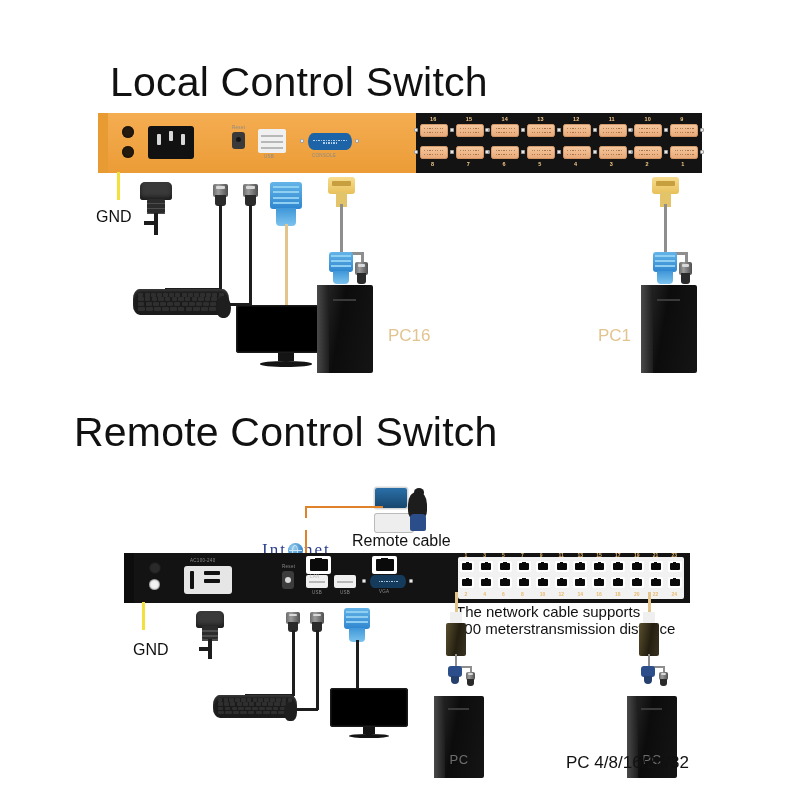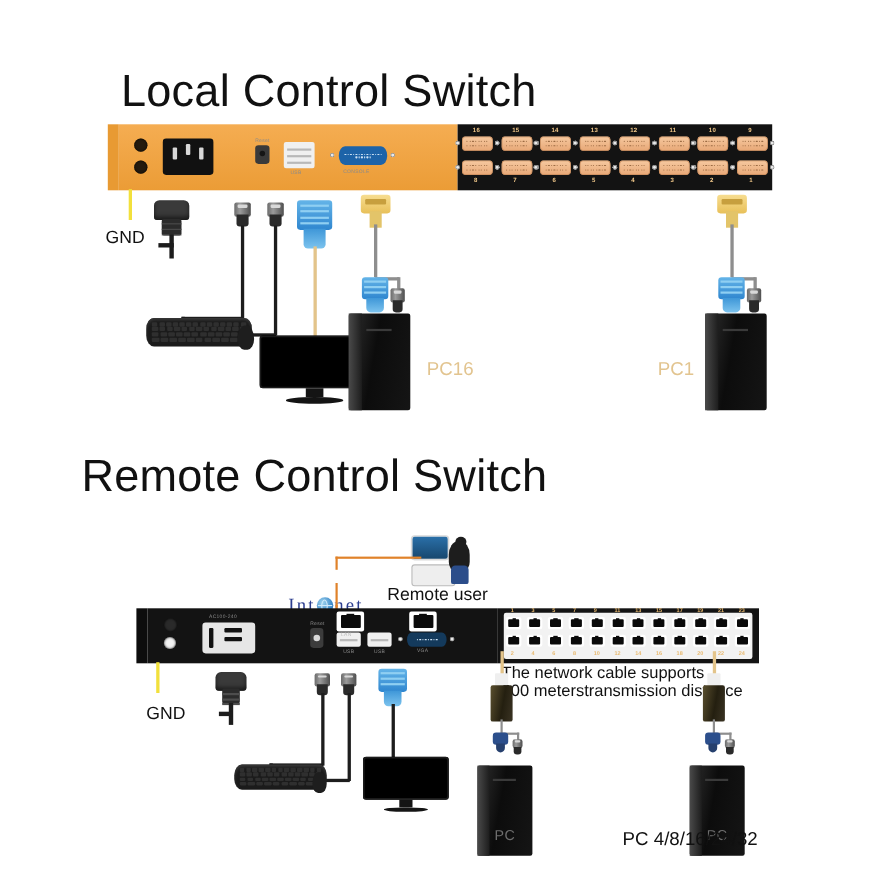--- a/index.html
+++ b/index.html
@@ -822,21 +822,21 @@
 <div class="lbl internet" style="left:262px;top:540px;">
   <span>Int</span><span class="globe"></span><span>net</span>
 </div>
 <div class="ws" style="left:375px;top:488px;width:52px;height:44px;">
   <div class="mon"></div>
     <div class="desk"></div>
   <div class="head"></div>
     <div class="person"></div>
     <div class="chair"></div>
 </div>
-<div class="lbl remote-user" style="left:352px;top:532px;">Remote user</div>
+<div class="lbl remote-user" style="left:352px;top:532px;">Remote cable</div>
 
 <div class="cable orange" style="left:305px;top:506px;width:78px;height:2px;"></div>
 <div class="cable orange" style="left:305px;top:506px;width:2px;height:12px;"></div>
 <div class="cable orange" style="left:305px;top:530px;width:2px;height:22px;"></div>
 <div class="cable orange" style="left:305px;top:550px;width:2px;height:10px;"></div>
 
 <div class="chassis" style="left:124px;top:553px;width:566px;height:50px;">
   <div class="rack-ear dark"></div>
   <div class="panel-black" style="position:relative;width:318px;">
     <div class="screw" style="left:15px;top:9px;width:12px;height:12px;background:#2a2a2a;"></div>

